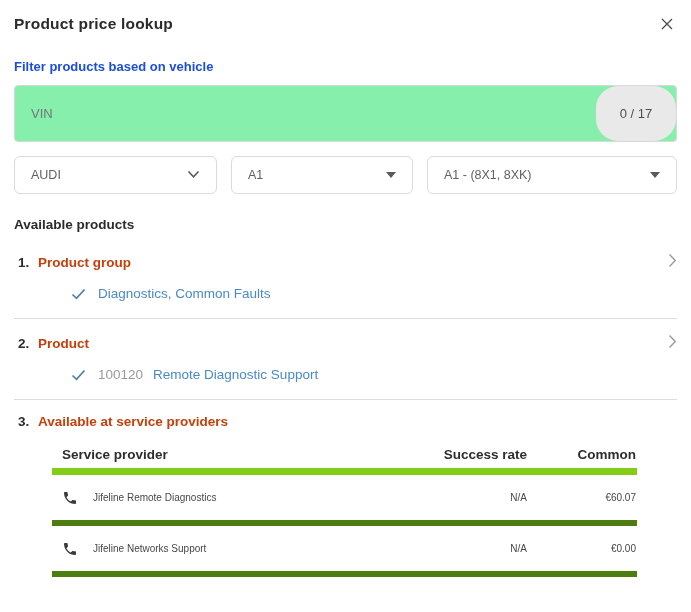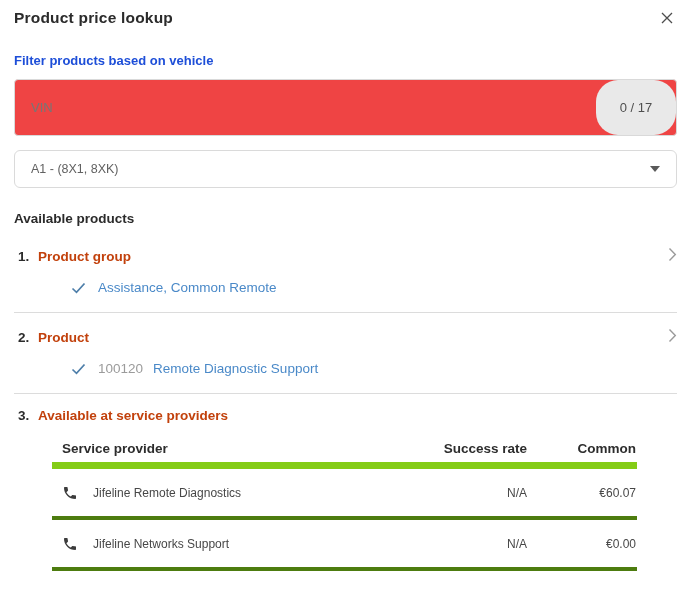--- a/index.html
+++ b/index.html
@@ -1,28 +1,28 @@
 <!DOCTYPE html>
 <html><head>
 <meta charset="utf-8">
 <style>
   * { box-sizing: border-box; margin: 0; padding: 0; }
   html, body { width: 691px; height: 612px; background: #ffffff; overflow: hidden; }
   body { font-family: "Liberation Sans", sans-serif; color: #2f2f2f; }
   .modal { padding: 0 14px; }
 
   
-  .modal-header { display: flex; justify-content: space-between; align-items: center; padding-top: 8px; }
+  .modal-header { display: flex; justify-content: space-between; align-items: center; padding-top: 14px; }
   .modal-title { font-size: 15.5px; font-weight: bold; color: #2b2b2b; letter-spacing: .2px; }
   .close-btn { background: none; border: none; cursor: pointer; padding: 2px; line-height: 0; }
 
   
   .filter-label { margin-top: 25px; font-size: 13px; font-weight: bold; color: #1d4ed8; }
 
-  .vin-wrap { margin-top: 11px; height: 57px; border: 1px solid #d9d9d9; border-radius: 4px; display: flex; overflow: hidden; background: #ef4444; }
+  .vin-wrap { margin-top: 11px; height: 57px; border: 1px solid #d9d9d9; border-radius: 4px; display: flex; overflow: hidden; background: #86efac; }
   .vin-input { flex: 1; border: none; outline: none; padding: 0 16px; font-size: 13px; font-family: "Liberation Sans", sans-serif; color: #333; background: transparent; }
   .vin-input::placeholder { color: #767676; opacity: 1; }
   .vin-counter { width: 80px; background: #e9e9e9; display: flex; align-items: center; justify-content: center; font-size: 13px; color: #4f4f4f; border-radius: 22px; }
 
   .dropdown-row { margin-top: 14px; display: flex; gap: 14px; }
   .dropdown { height: 38px; border: 1px solid #dadada; border-radius: 6px; display: flex; align-items: center; justify-content: space-between; padding: 0 16px; font-size: 12.5px; color: #616161; background: #fff; cursor: pointer; }
   .dd-1 { width: 203px; }
   .dd-2 { width: 182px; }
   .dd-3 { flex: 1; }
   .caret-triangle { width: 0; height: 0; border-left: 5px solid transparent; border-right: 5px solid transparent; border-top: 6px solid #5a5a5a; }
@@ -42,21 +42,21 @@
   .sel-code { font-size: 13.5px; color: #9b9b9b; margin-right: 10px; }
   .check-wrap { margin-right: 12px; line-height: 0; }
 
   .divider { border-bottom: 1px solid #dcdcdc; margin-top: 17px; }
 
   
   .sp-table { margin: 12px 0 0 38px; width: 585px; }
   .tr { display: flex; align-items: center; }
   .th { font-weight: bold; color: #2d2d2d; font-size: 13.5px; }
   .tr-head { height: 34px; border-bottom: 7px solid #84cc16; }
-  .tr-body { height: 51px; border-bottom: 4px solid #4d7c0f; font-size: 12px; color: #474747; }
+  .tr-body { height: 51px; border-bottom: 6px solid #4d7c0f; font-size: 10px; color: #474747; }
   .col-provider { flex: 1; display: flex; align-items: center; padding-left: 10px; }
   .col-rate { width: 120px; text-align: right; }
   .col-price { width: 110px; text-align: right; padding-right: 1px; }
   .phone-wrap { margin-right: 15px; line-height: 0; }
 </style>
 </head>
 <body>
 
 <div class="modal">
 
@@ -72,20 +72,32 @@
   </div>
 
   <div class="filter-label">Filter products based on vehicle</div>
 
   <div class="vin-wrap">
     <input class="vin-input" type="text" placeholder="VIN" style="">
     <div class="vin-counter">0 / 17</div>
   </div>
 
   <div class="dropdown-row">
+    <div class="dropdown dd-1">
+      <span>AUDI</span>
+      <span>
+        <svg width="13" height="9" viewBox="0 0 13 9">
+            <path d="M1.5 1.5 L6.5 6.8 L11.5 1.5" stroke="#5a5a5a" stroke-width="1.6" fill="none"></path>
+          </svg>
+      </span>
+    </div>
+    <div class="dropdown dd-2">
+      <span>A1</span>
+      <span class="caret-triangle"></span>
+    </div>
     <div class="dropdown dd-3">
       <span>A1 - (8X1, 8XK)</span>
       <span class="caret-triangle"></span>
     </div>
   </div>
 
   <div class="products-label">Available products</div>
 
   <div class="section-head sec-1">
     <span class="num">1.</span>
@@ -95,21 +107,21 @@
           <path d="M1.5 1.5 L7.3 7.5 L1.5 13.5" stroke="#9a9a9a" stroke-width="1.4" fill="none"></path>
         </svg>
     </span>
   </div>
   <div class="selection-row">
     <span class="check-wrap">
       <svg width="15" height="12" viewBox="0 0 15 12">
           <path d="M1.5 6.5 L5.5 10.3 L13.5 1.5" stroke="#4d7ea9" stroke-width="1.7" fill="none"></path>
         </svg>
     </span>
-    <a class="sel-link">Assistance, Common Remote</a>
+    <a class="sel-link">Diagnostics, Common Faults</a>
   </div>
   <div class="divider"></div>
 
   <div class="section-head sec-2">
     <span class="num">2.</span>
     <span class="sec-title">Product</span>
     <span>
       <svg width="9" height="15" viewBox="0 0 9 15">
           <path d="M1.5 1.5 L7.3 7.5 L1.5 13.5" stroke="#9a9a9a" stroke-width="1.4" fill="none"></path>
         </svg>

